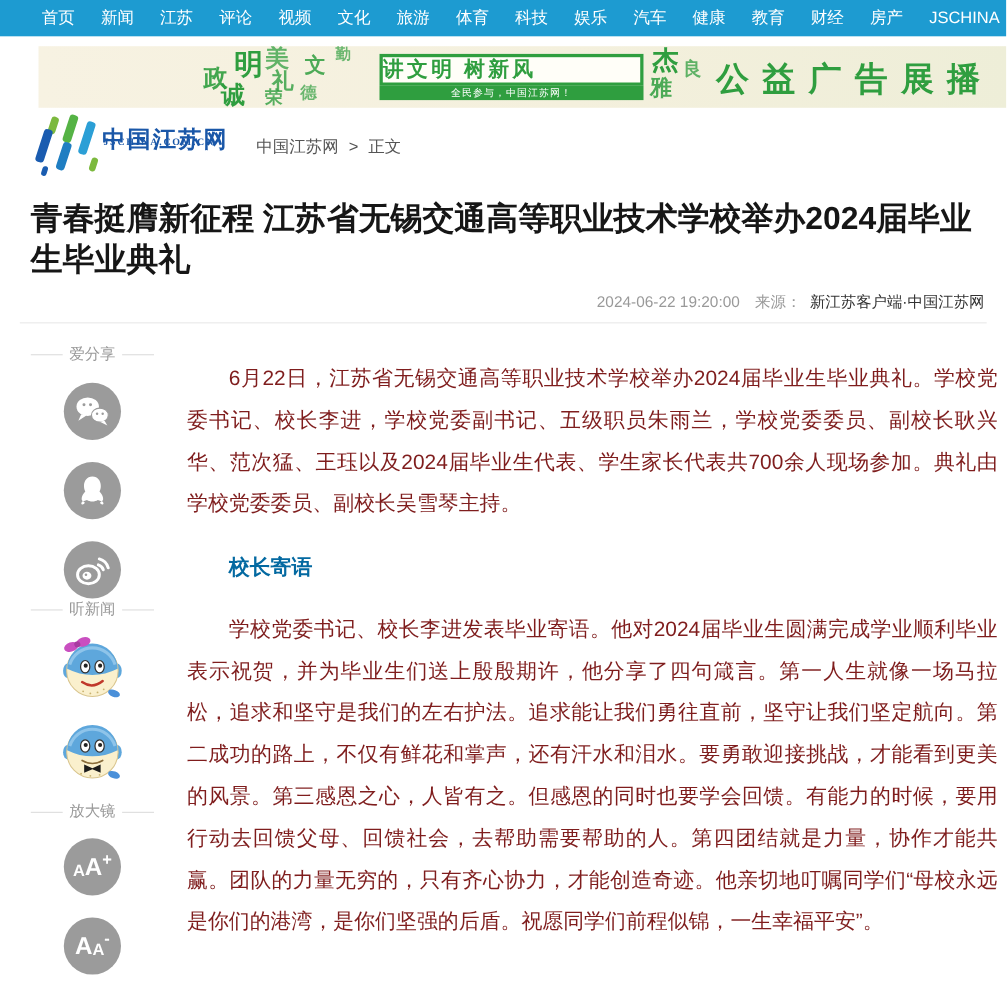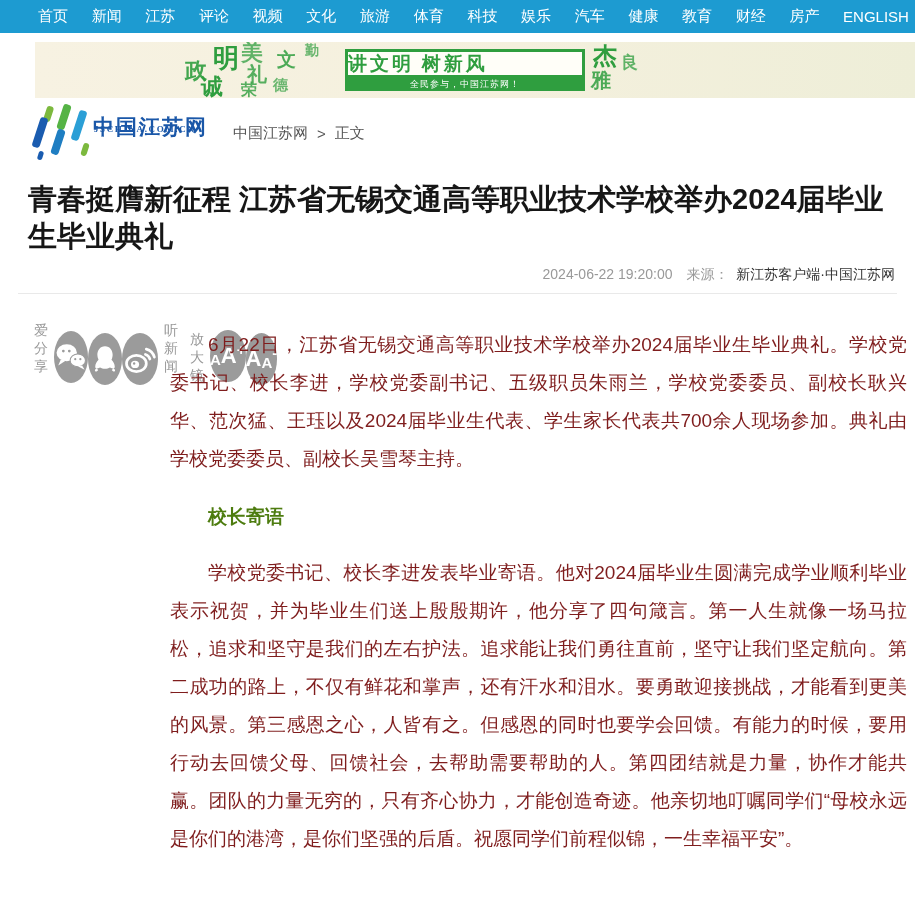--- a/index.html
+++ b/index.html
@@ -41,37 +41,37 @@
   .breadcrumb .site { cursor:pointer; }
 
   
   .art-title { position:absolute; left:28px; top:181px; width:864px; font-size:29px; font-weight:bold;
                color:#161616; line-height:37px; }
   .meta { position:absolute; top:266px; right:20px; font-size:14px; color:#999; }
   .meta .src { color:#333; margin-left:4px; }
   .divider { position:absolute; top:293px; left:18px; right:18px; height:1px; background:#e9e9e9; }
 
   
-  .sidebar { position:absolute; left:28px; top:312px; width:112px; display:flex; flex-direction:row; align-items:center; }
+  .sidebar { position:absolute; left:28px; top:312px; width:112px; display:flex; flex-direction:column; align-items:center; }
   .side-label { width:100%; display:flex; align-items:center; gap:6px; color:#999; font-size:14px; height:20px; }
   .side-label::before, .side-label::after { content:""; flex:1; height:1px; background:#ddd; }
   .circle-btn { width:52px; height:52px; border-radius:50%; background:#9b9b9b; display:flex;
                 align-items:center; justify-content:center; cursor:pointer; }
   .mt16{margin-top:16px;} .mt20{margin-top:20px;} .mt22{} .mt14{margin-top:14px;} .mt18{margin-top:18px;}
   .mascot { width:58px; height:58px; cursor:pointer; }
   .aa-btn { color:#fff; font-weight:bold; }
   .aa-btn .a1 { font-size:15px; position:relative; top:3px; }
   .aa-btn .a2 { font-size:22px; }
   .aa-btn .asym { font-size:15px; position:relative; top:-7px; }
 
   
   .article { position:absolute; left:170px; top:310px; width:737px; }
   .article p { font-size:19px; line-height:38px; color:#7f1d1d; text-indent:2em; text-align:justify; margin-top:18px; }
   .article p.first { margin-top:16px; }
-  .article h3 { font-size:19px; line-height:38px; color:#4d7c0f; text-indent:2em; font-weight:bold; margin-top:20px; }
+  .article h3 { font-size:19px; line-height:38px; color:#0369a1; text-indent:2em; font-weight:bold; margin-top:20px; }
 </style>
 </head>
 <body>
 
 <div id="page">
 
   <div class="navbar">
     <a>首页</a>
     <a>新闻</a>
     <a>江苏</a>
@@ -80,40 +80,41 @@
     <a>文化</a>
     <a>旅游</a>
     <a>体育</a>
     <a>科技</a>
     <a>娱乐</a>
     <a>汽车</a>
     <a>健康</a>
     <a>教育</a>
     <a>财经</a>
     <a>房产</a>
-    <a>ENGLISH</a>
+    <a>JSCHINA</a>
   </div>
 
   <div class="banner">
     <span class="wc" style="left:150px;top:18px;font-size:22px;opacity:.9">政</span>
     <span class="wc" style="left:178px;top:4px;font-size:26px">明</span>
     <span class="wc" style="left:212px;top:22px;font-size:20px;opacity:.8">礼</span>
     <span class="wc" style="left:206px;top:0px;font-size:22px;opacity:.75">美</span>
     <span class="wc" style="left:166px;top:34px;font-size:22px">诚</span>
     <span class="wc" style="left:206px;top:40px;font-size:16px;opacity:.8">荣</span>
     <span class="wc" style="left:238px;top:36px;font-size:15px;opacity:.7">德</span>
     <span class="wc" style="left:242px;top:8px;font-size:19px;opacity:.85">文</span>
     <span class="wc" style="left:556px;top:28px;font-size:20px;opacity:.85">雅</span>
     <span class="wc" style="left:558px;top:2px;font-size:24px">杰</span>
     <span class="wc" style="left:586px;top:12px;font-size:17px;opacity:.75">良</span>
     <span class="wc" style="left:270px;top:2px;font-size:14px;opacity:.7">勤</span>
     <div class="slogan-box">
       <div class="slogan-main">讲文明 树新风</div>
       <div class="slogan-sub">全民参与，中国江苏网！</div>
     </div>
+    <div class="banner-right">公益广告展播</div>
   </div>
 
   <div class="logo-wrap">
     <div class="logo-mark">
       <i class="lm1"></i>
         <i class="lm2"></i>
         <i class="lm3"></i>
         <i class="lm4"></i>
         <i class="lm5"></i>
         <i class="lm6"></i>

